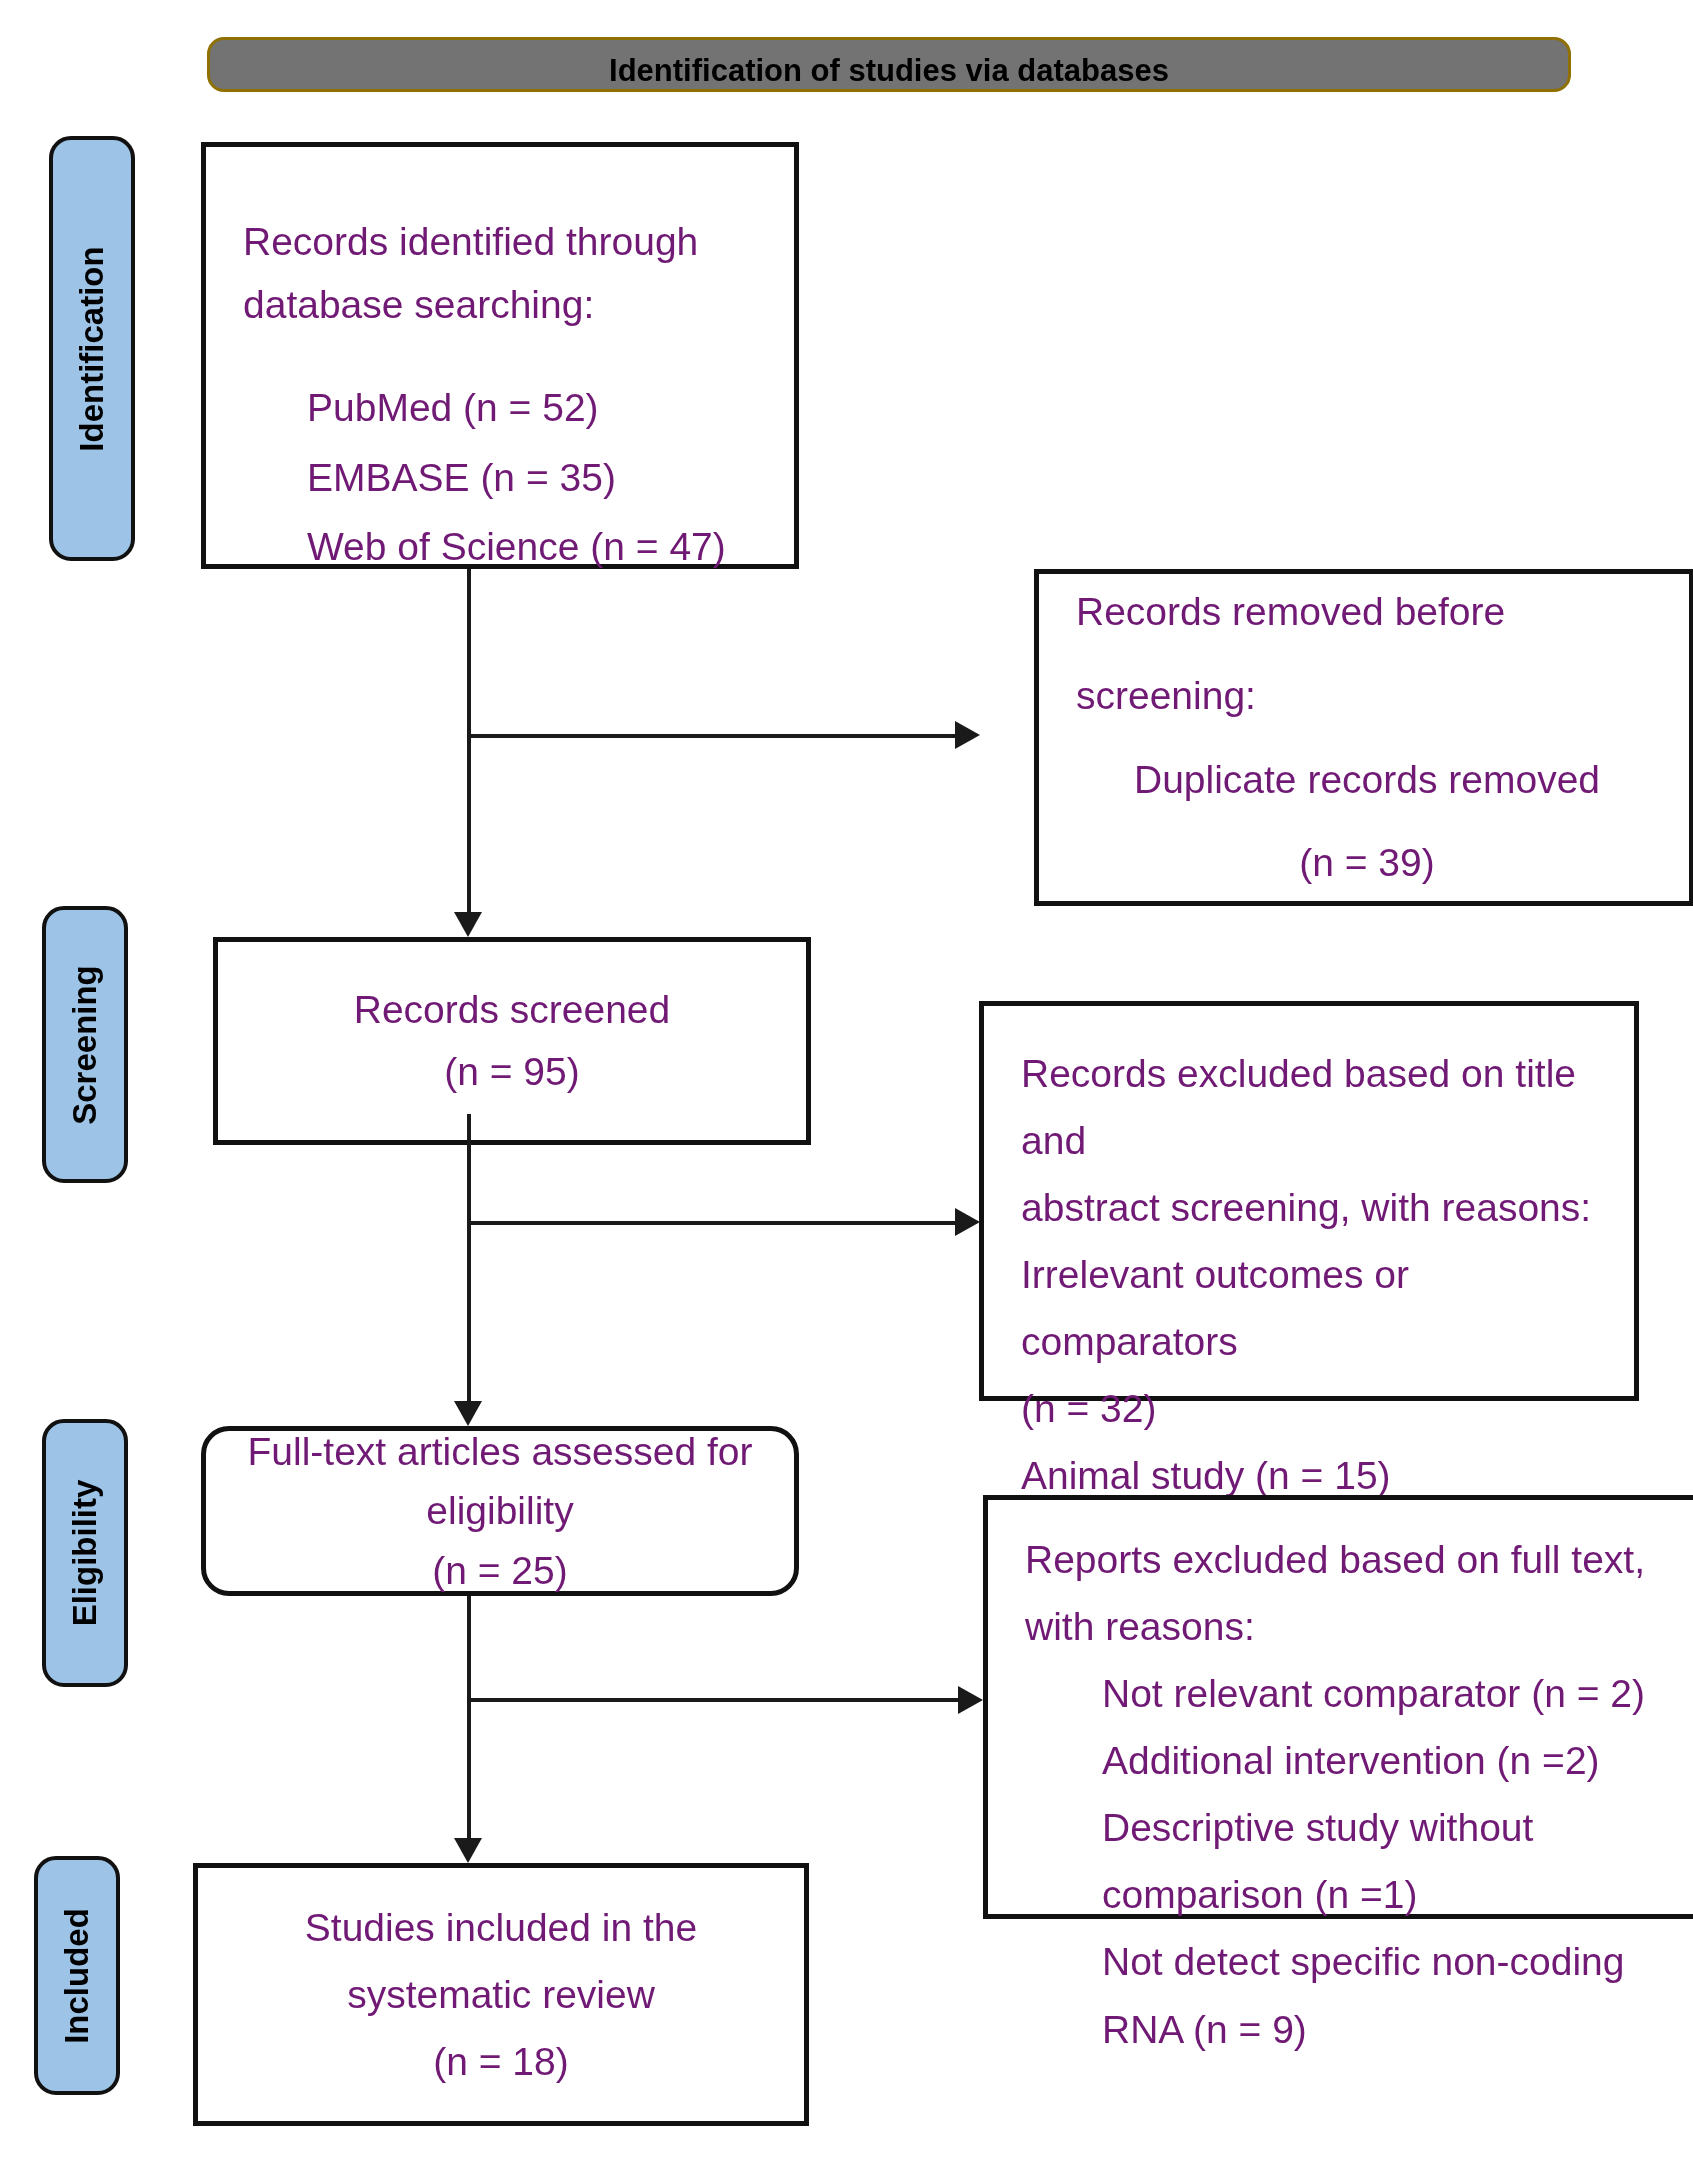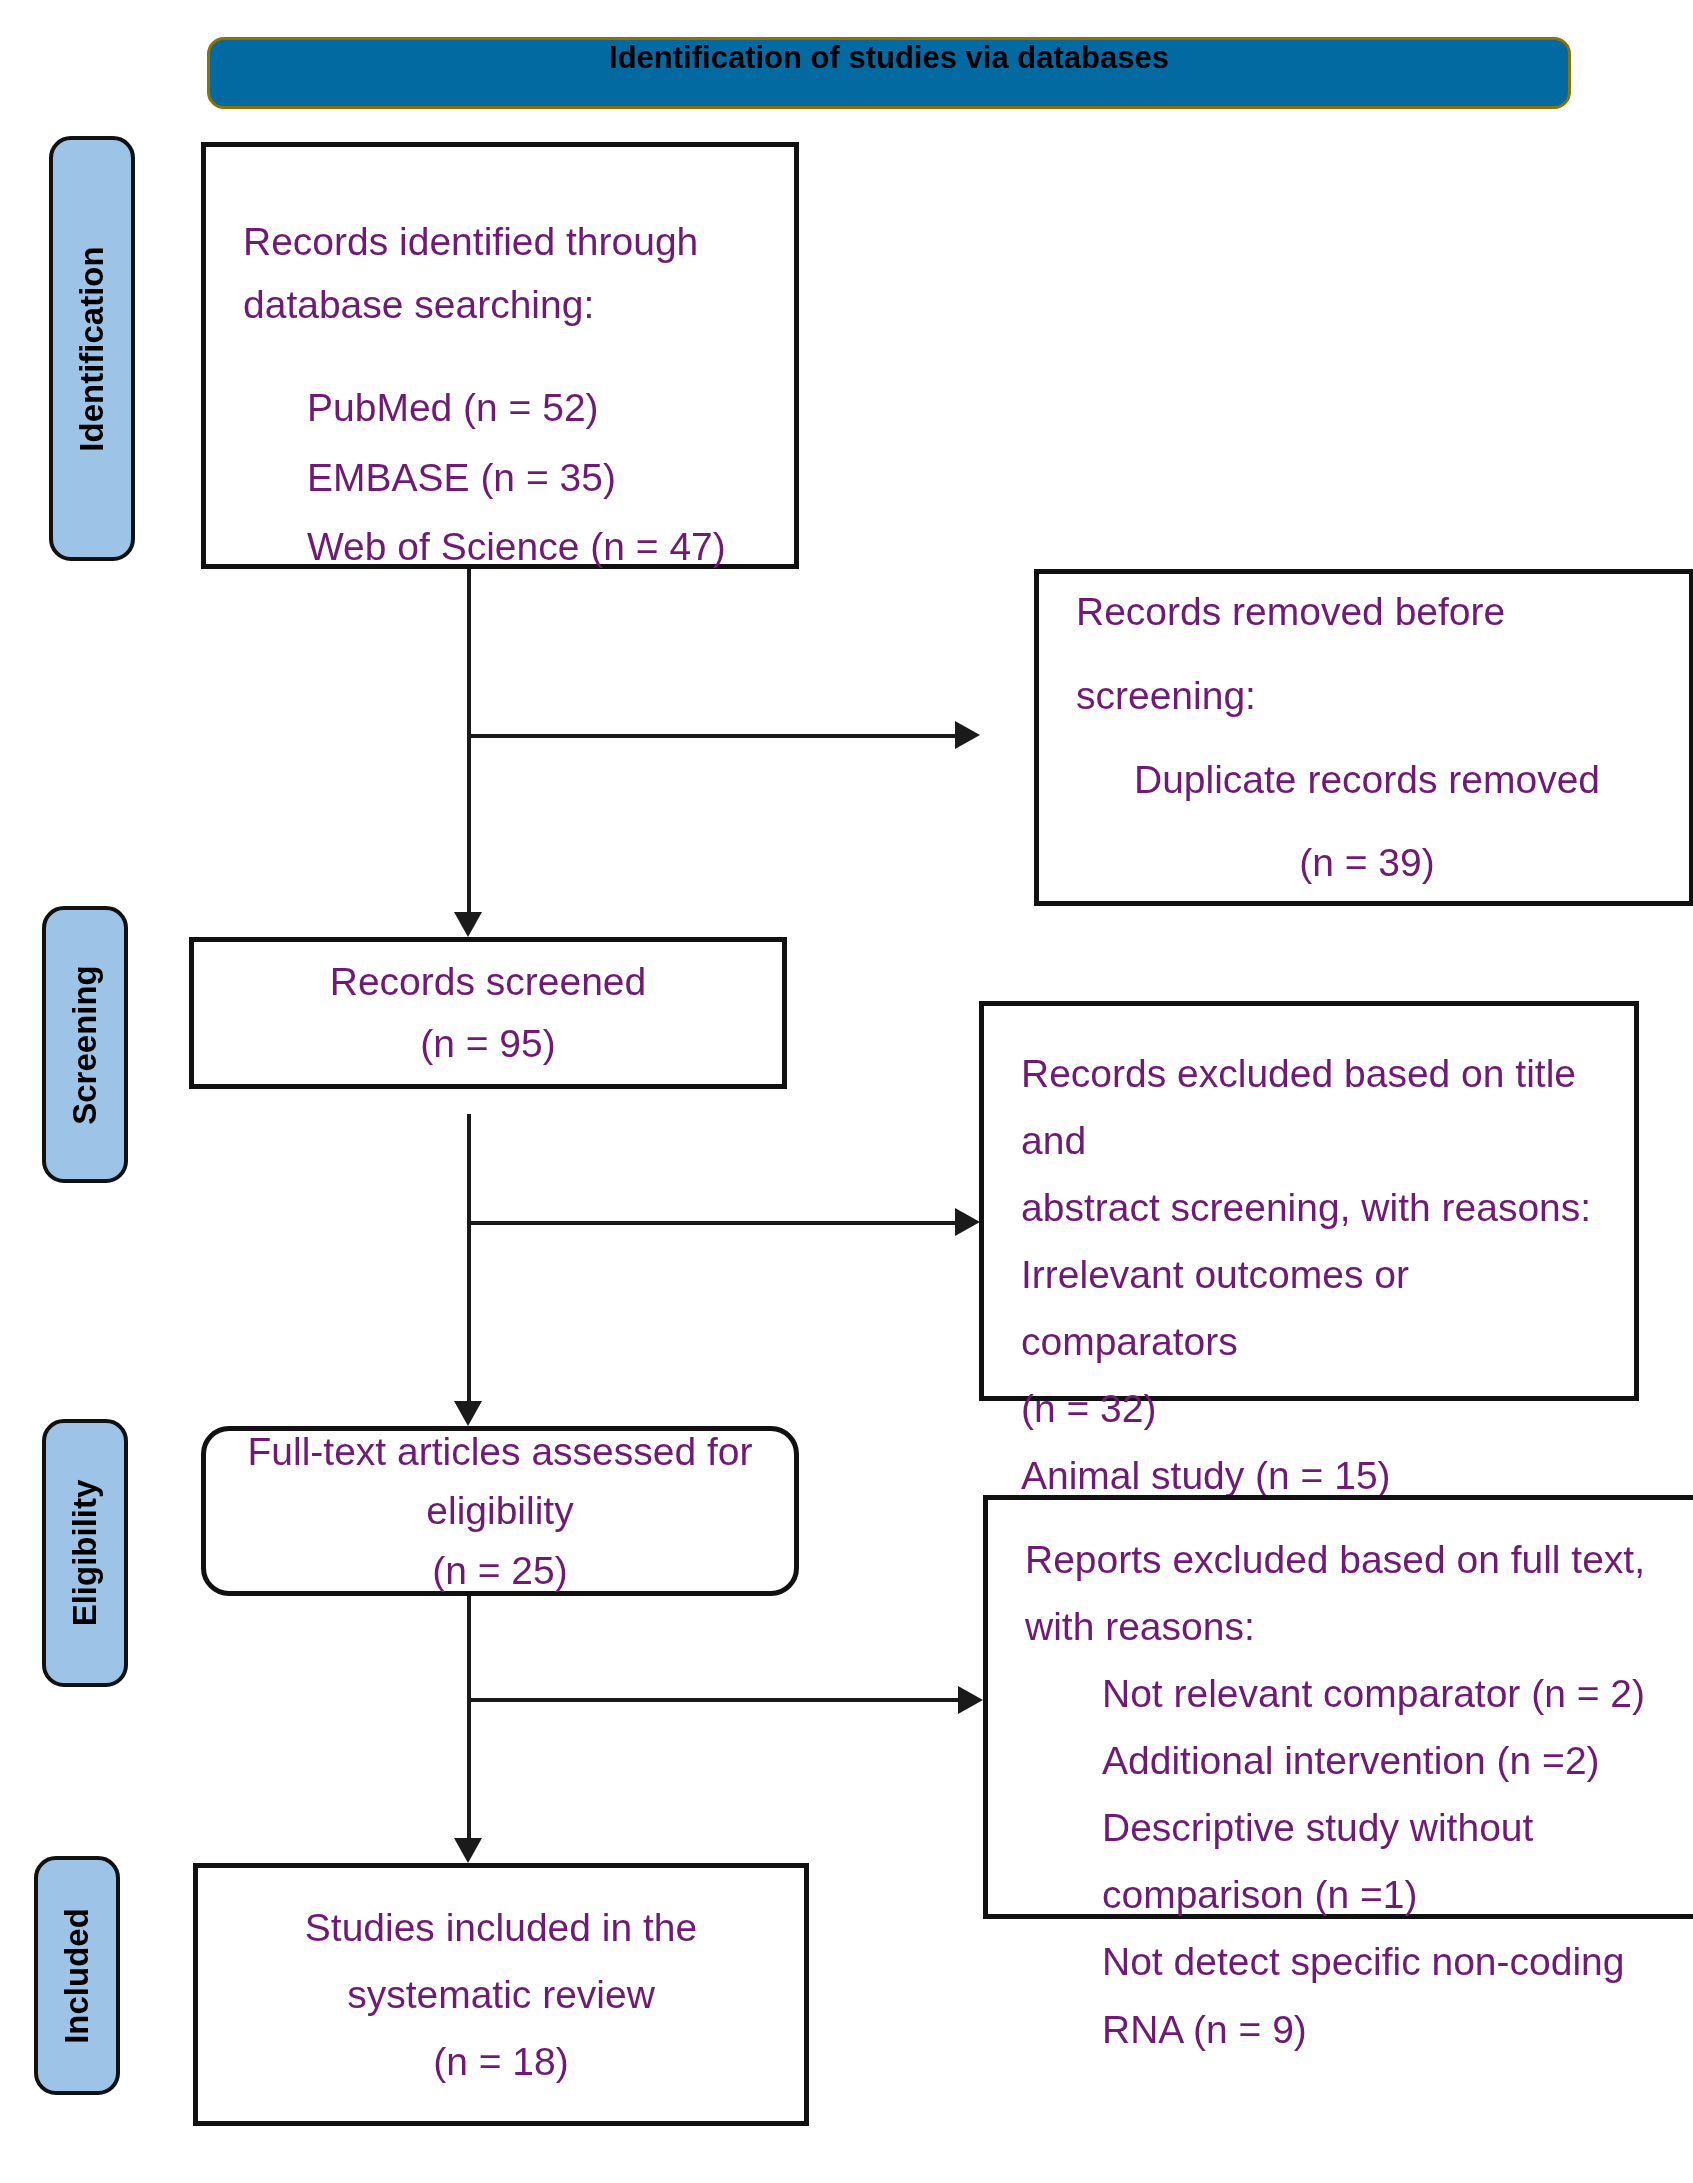--- a/index.html
+++ b/index.html
@@ -8,26 +8,26 @@
     width: 1694px;
     height: 2183px;
     background: #ffffff;
     font-family: "Liberation Sans", sans-serif;
     color: #111111;
   }
   
   .banner {
     position: absolute;
     left: 207px; top: 37px;
-    width: 1364px; height: 72px;
-    background: #0369a1;
+    width: 1364px; height: 55px;
+    background: #737373;
     border: 3.3px solid #8F7000;
     border-radius: 17px;
     box-sizing: border-box;
-    display: flex; align-items: flex-start; justify-content: center;
+    display: flex; align-items: flex-end; justify-content: center;
     font-size: 31px; font-weight: bold; color: #000000;
   }
   
   .stage {
     position: absolute;
     background: #9DC3E6;
     border: 4.6px solid #111111;
     border-radius: 22px;
     box-sizing: border-box;
     display: flex; align-items: center; justify-content: center;
@@ -52,21 +52,21 @@
   }
   .center-col {
     display: flex; flex-direction: column;
     align-items: center; justify-content: center;
     text-align: center;
   }
   .ml { white-space: pre-line; }
   #box-identified { left: 201px; top: 142px; width: 598px; height: 427px; padding: 63px 26px 0 37px; }
   #box-identified .items { margin-top: 37px; padding-left: 64px; line-height: 1.78; }
   #box-identified .heading { line-height: 1.62; }
-  #box-screened  { left: 189px; top: 937px; width: 598px; height: 152px; line-height: 1.6; justify-content: center; }
+  #box-screened  { left: 213px; top: 937px; width: 598px; height: 208px; line-height: 1.6; justify-content: center; }
   #box-fulltext  { left: 201px; top: 1426px; width: 598px; height: 170px; line-height: 1.52; border-radius: 28px; }
   #box-studies   { left: 193px; top: 1863px; width: 616px; height: 263px; line-height: 1.72; }
   #box-removed {
     left: 1034px; top: 569px; width: 660px; height: 337px;
     display: flex; flex-direction: column; justify-content: center;
     padding: 0 31px 0 37px; line-height: 2.15;
   }
   #box-removed .sub { text-align: center; }
   #box-excluded-ta {
     left: 979px; top: 1001px; width: 660px; height: 400px;

